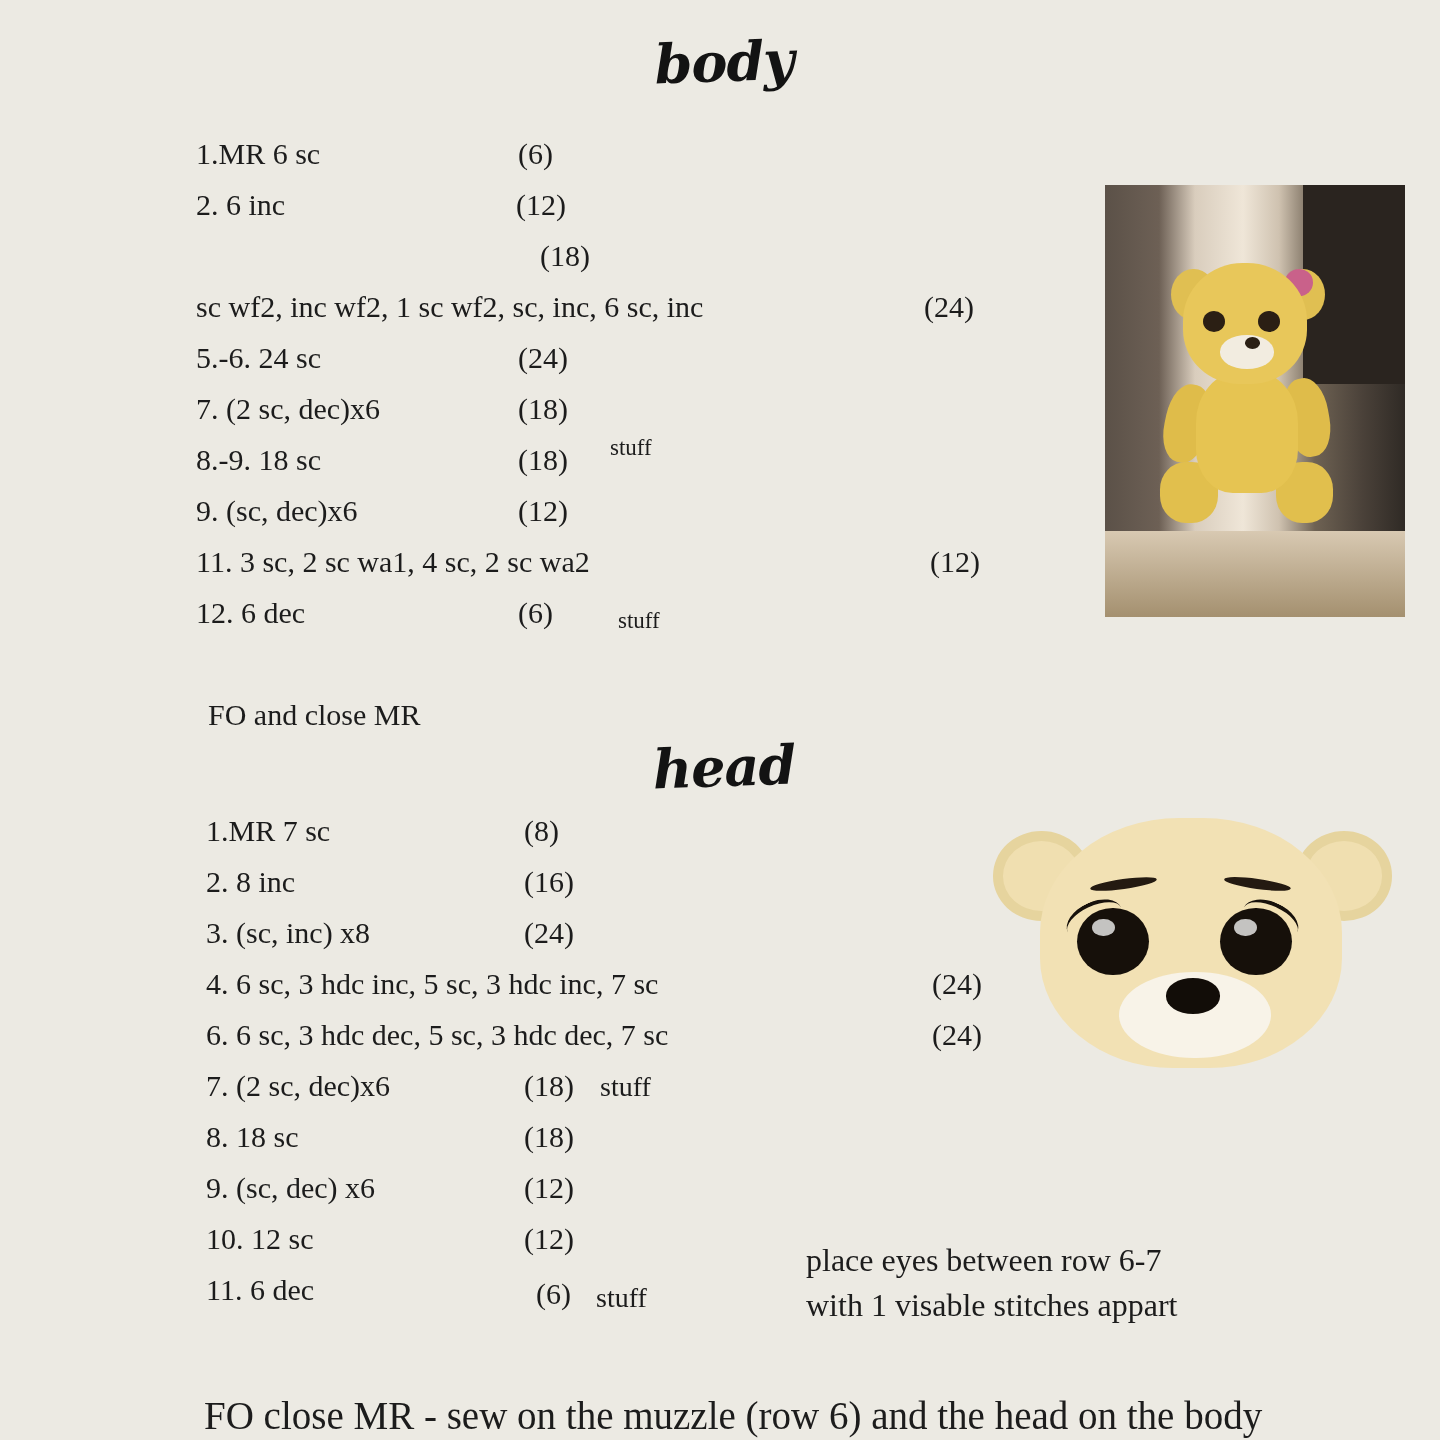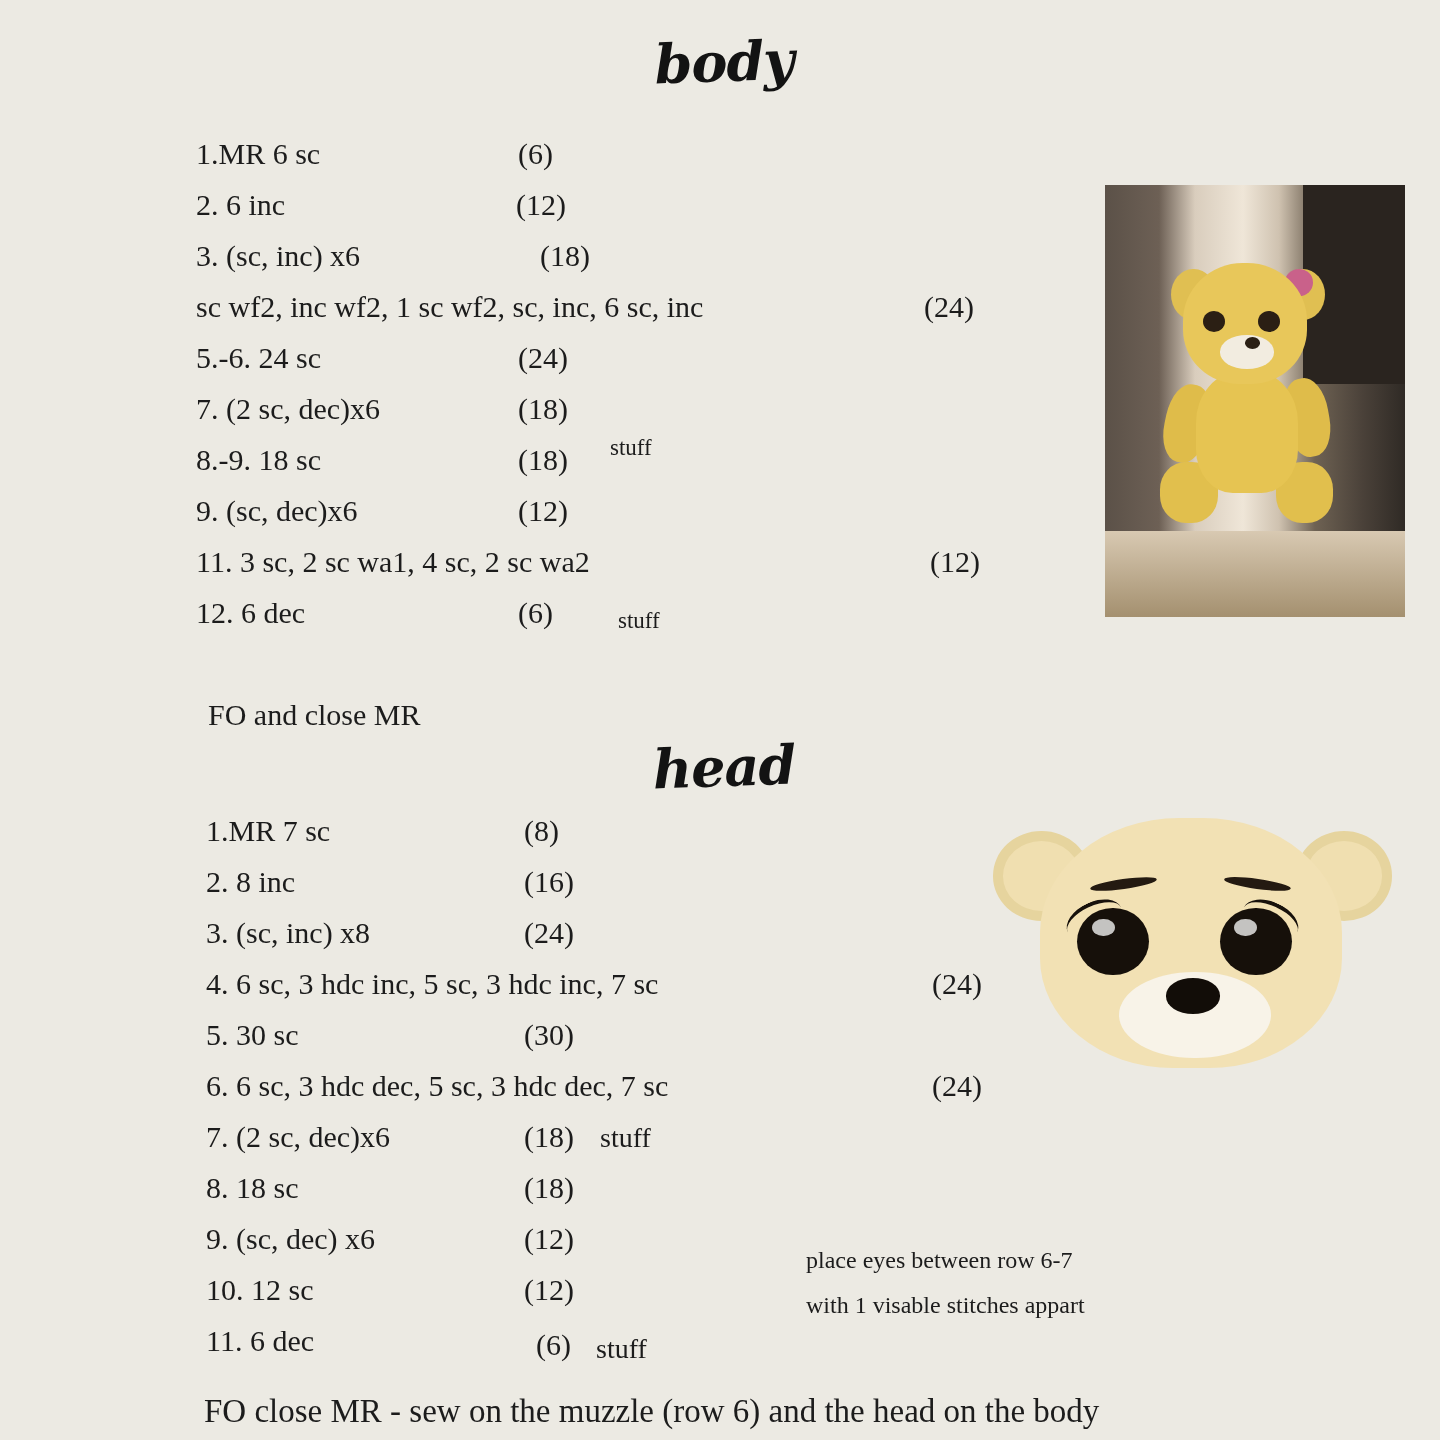--- a/index.html
+++ b/index.html
@@ -65,27 +65,27 @@
   #body-fo {
     position: absolute;
     left: 208px;
     top: 698px;
     font-size: 30px;
   }
   #head-fo {
     position: absolute;
     left: 204px;
     top: 1393px;
-    font-size: 33px;
+    font-size: 39px;
     white-space: nowrap;
   }
 
   .side-note {
     position: absolute;
-    font-size: 24px;
+    font-size: 32px;
     line-height: 45px;
     white-space: nowrap;
   }
   #eye-note { left: 806px; top: 1238px; }
 
   
   .photo {
     position: absolute;
     overflow: hidden;
   }
@@ -270,21 +270,20 @@
   <div class="rows" id="body-rows">
     <div class="row">
       <span class="txt">1.MR 6 sc</span>
       <span class="count" style="left:322px;">(6)</span>
     </div>
     <div class="row">
       <span class="txt">2. 6 inc</span>
       <span class="count" style="left:320px;">(12)</span>
     </div>
     <div class="row">
-      <span class="txt">3. (sc, inc) x6</span>
       <span class="count" style="left:344px;">(18)</span>
     </div>
     <div class="row">
       <span class="txt">sc wf2, inc wf2, 1 sc wf2, sc, inc, 6 sc, inc</span>
       <span class="count" style="left:728px;">(24)</span>
     </div>
     <div class="row">
       <span class="txt">5.-6. 24 sc</span>
       <span class="count" style="left:322px;">(24)</span>
     </div>
@@ -348,24 +347,20 @@
     </div>
     <div class="row">
       <span class="txt">3. (sc, inc) x8</span>
       <span class="count" style="left:318px;">(24)</span>
     </div>
     <div class="row">
       <span class="txt">4. 6 sc, 3 hdc inc, 5 sc, 3 hdc inc, 7 sc</span>
       <span class="count" style="left:726px;">(24)</span>
     </div>
     <div class="row">
-      <span class="txt">5. 30 sc</span>
-      <span class="count" style="left:318px;">(30)</span>
-    </div>
-    <div class="row">
       <span class="txt">6. 6 sc, 3 hdc dec, 5 sc, 3 hdc dec, 7 sc</span>
       <span class="count" style="left:726px;">(24)</span>
     </div>
     <div class="row">
       <span class="txt">7. (2 sc, dec)x6</span>
       <span class="count" style="left:318px;">(18)</span>
       <span class="note" style="left:394px; top:1px; font-size:28px;">stuff</span>
     </div>
     <div class="row">
       <span class="txt">8. 18 sc</span>

